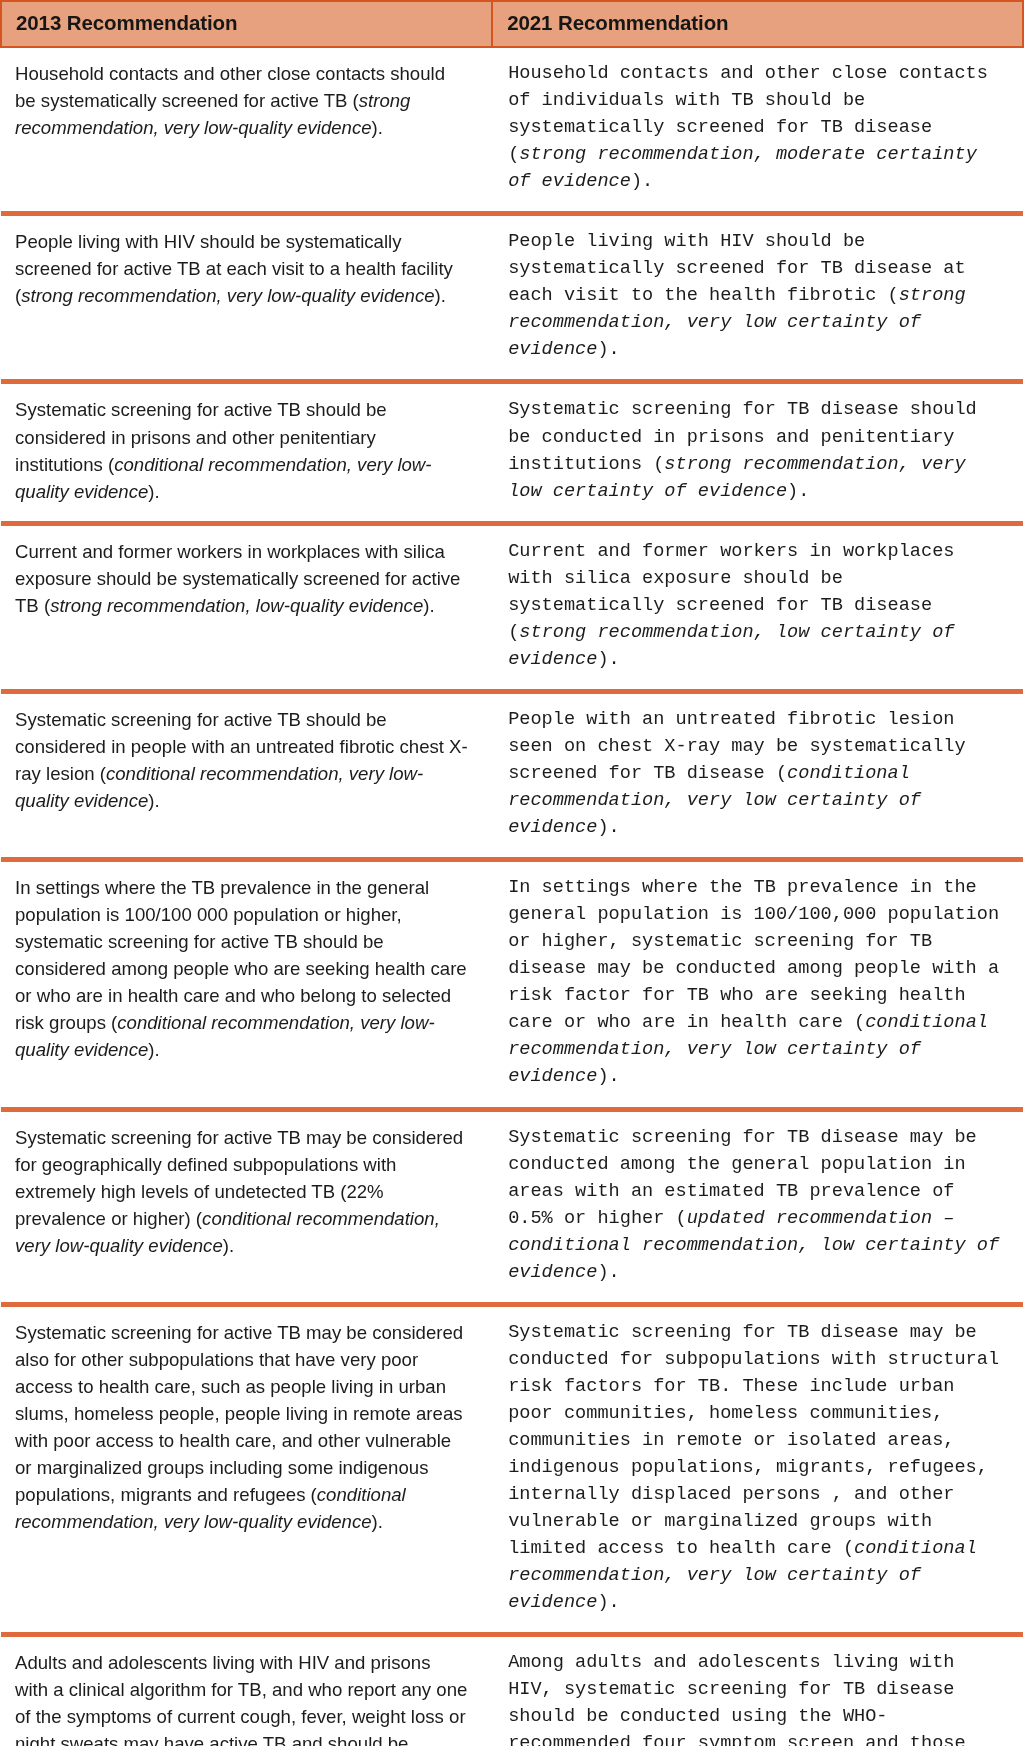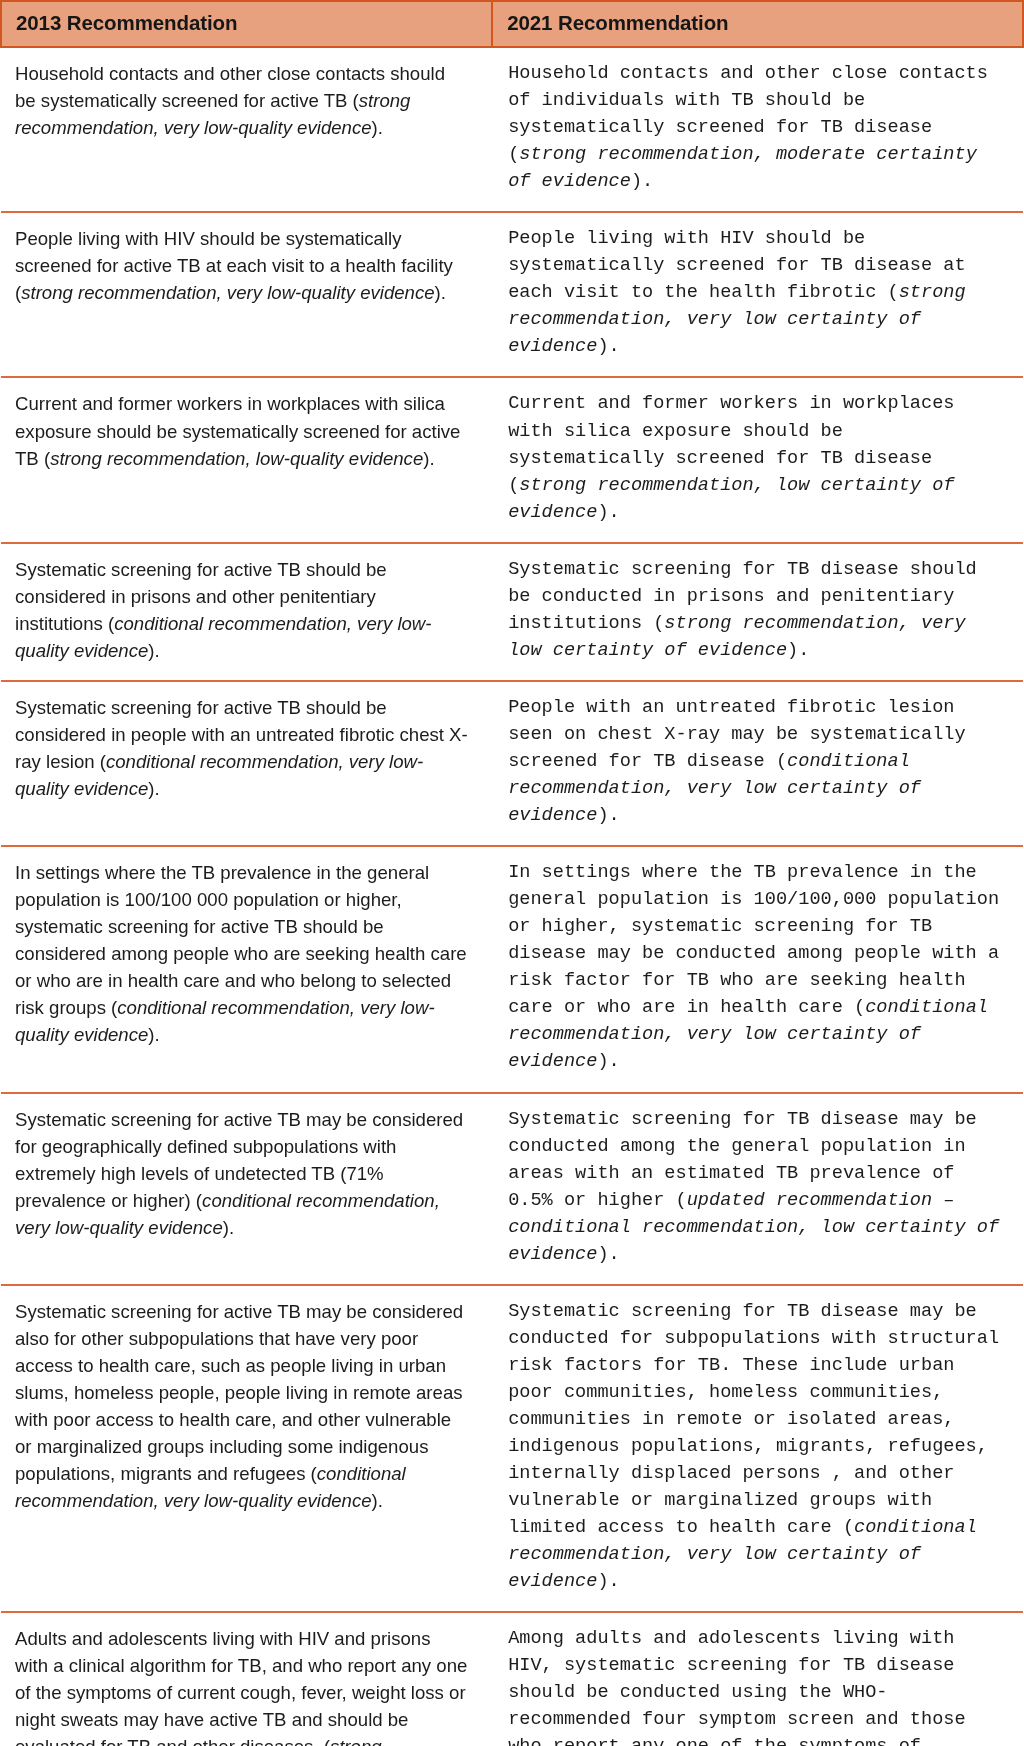--- a/index.html
+++ b/index.html
@@ -38,21 +38,21 @@
     font-size: 20.5px;
     font-weight: 700;
     color: #161616;
     letter-spacing: -0.1px;
     height: 38px;
     box-sizing: border-box;
   }
 
   
   tbody tr.data-row td {
-    border-bottom: 2px solid #8b5cf6;
+    border-bottom: 5px solid #8b5cf6;
     vertical-align: top;
     padding: 12px 16px 16px 14px;
     font-size: 18.6px;
     line-height: 1.455;
     color: #1c1c1c;
     box-sizing: border-box;
   }
 
   tbody tr.data-row td.col-left  { width: 470px; padding-right: 24px; }
   tbody tr.data-row td.col-right { width: 554px; padding-left: 16px; font-family: Liberation Mono, monospace; }
@@ -86,53 +86,53 @@
         <tr class="data-row">
           <td class="col-left">
             <span class="cell-text"><span>People living with HIV should be systematically screened for active TB at each visit to a health facility (</span><em>strong recommendation, very low-quality evidence</em><span>).</span></span>
           </td>
           <td class="col-right">
             <span class="cell-text"><span>People living with HIV should be systematically screened for TB disease at each visit to the health fibrotic (</span><em>strong recommendation, very low certainty of evidence</em><span>).</span></span>
           </td>
         </tr>
         <tr class="data-row">
           <td class="col-left">
+            <span class="cell-text"><span>Systematic screening for active TB should be considered in prisons and other penitentiary institutions (</span><em>conditional recommendation, very low-quality evidence</em><span>).</span></span>
+          </td>
+          <td class="col-right">
+            <span class="cell-text"><span>Systematic screening for TB disease should be conducted in prisons and penitentiary institutions (</span><em>strong recommendation, very low certainty of evidence</em><span>).</span></span>
+          </td>
+        </tr>
+        <tr class="data-row">
+          <td class="col-left">
             <span class="cell-text"><span>Current and former workers in workplaces with silica exposure should be systematically screened for active TB (</span><em>strong recommendation, low-quality evidence</em><span>).</span></span>
           </td>
           <td class="col-right">
             <span class="cell-text"><span>Current and former workers in workplaces with silica exposure should be systematically screened for TB disease (</span><em>strong recommendation, low certainty of evidence</em><span>).</span></span>
-          </td>
-        </tr>
-        <tr class="data-row">
-          <td class="col-left">
-            <span class="cell-text"><span>Systematic screening for active TB should be considered in prisons and other penitentiary institutions (</span><em>conditional recommendation, very low-quality evidence</em><span>).</span></span>
-          </td>
-          <td class="col-right">
-            <span class="cell-text"><span>Systematic screening for TB disease should be conducted in prisons and penitentiary institutions (</span><em>strong recommendation, very low certainty of evidence</em><span>).</span></span>
           </td>
         </tr>
         <tr class="data-row">
           <td class="col-left">
             <span class="cell-text"><span>Systematic screening for active TB should be considered in people with an untreated fibrotic chest X-ray lesion (</span><em>conditional recommendation, very low-quality evidence</em><span>).</span></span>
           </td>
           <td class="col-right">
             <span class="cell-text"><span>People with an untreated fibrotic lesion seen on chest X-ray may be systematically screened for TB disease (</span><em>conditional recommendation, very low certainty of evidence</em><span>).</span></span>
           </td>
         </tr>
         <tr class="data-row">
           <td class="col-left">
             <span class="cell-text"><span>In settings where the TB prevalence in the general population is 100/100 000 population or higher, systematic screening for active TB should be considered among people who are seeking health care or who are in health care and who belong to selected risk groups (</span><em>conditional recommendation, very low-quality evidence</em><span>).</span></span>
           </td>
           <td class="col-right">
             <span class="cell-text"><span>In settings where the TB prevalence in the general population is 100/100,000 population or higher, systematic screening for TB disease may be conducted among people with a risk factor for TB who are seeking health care or who are in health care (</span><em>conditional recommendation, very low certainty of evidence</em><span>).</span></span>
           </td>
         </tr>
         <tr class="data-row">
           <td class="col-left">
-            <span class="cell-text"><span>Systematic screening for active TB may be considered for geographically defined subpopulations with extremely high levels of undetected TB (71% prevalence or higher) (</span><em>conditional recommendation, very low-quality evidence</em><span>).</span></span>
+            <span class="cell-text"><span>Systematic screening for active TB may be considered for geographically defined subpopulations with extremely high levels of undetected TB (22% prevalence or higher) (</span><em>conditional recommendation, very low-quality evidence</em><span>).</span></span>
           </td>
           <td class="col-right">
             <span class="cell-text"><span>Systematic screening for TB disease may be conducted among the general population in areas with an estimated TB prevalence of 0.5% or higher (</span><em>updated recommendation – conditional recommendation, low certainty of evidence</em><span>).</span></span>
           </td>
         </tr>
         <tr class="data-row">
           <td class="col-left">
             <span class="cell-text"><span>Systematic screening for active TB may be considered also for other subpopulations that have very poor access to health care, such as people living in urban slums, homeless people, people living in remote areas with poor access to health care, and other vulnerable or marginalized groups including some indigenous populations, migrants and refugees (</span><em>conditional recommendation, very low-quality evidence</em><span>).</span></span>
           </td>
           <td class="col-right">

